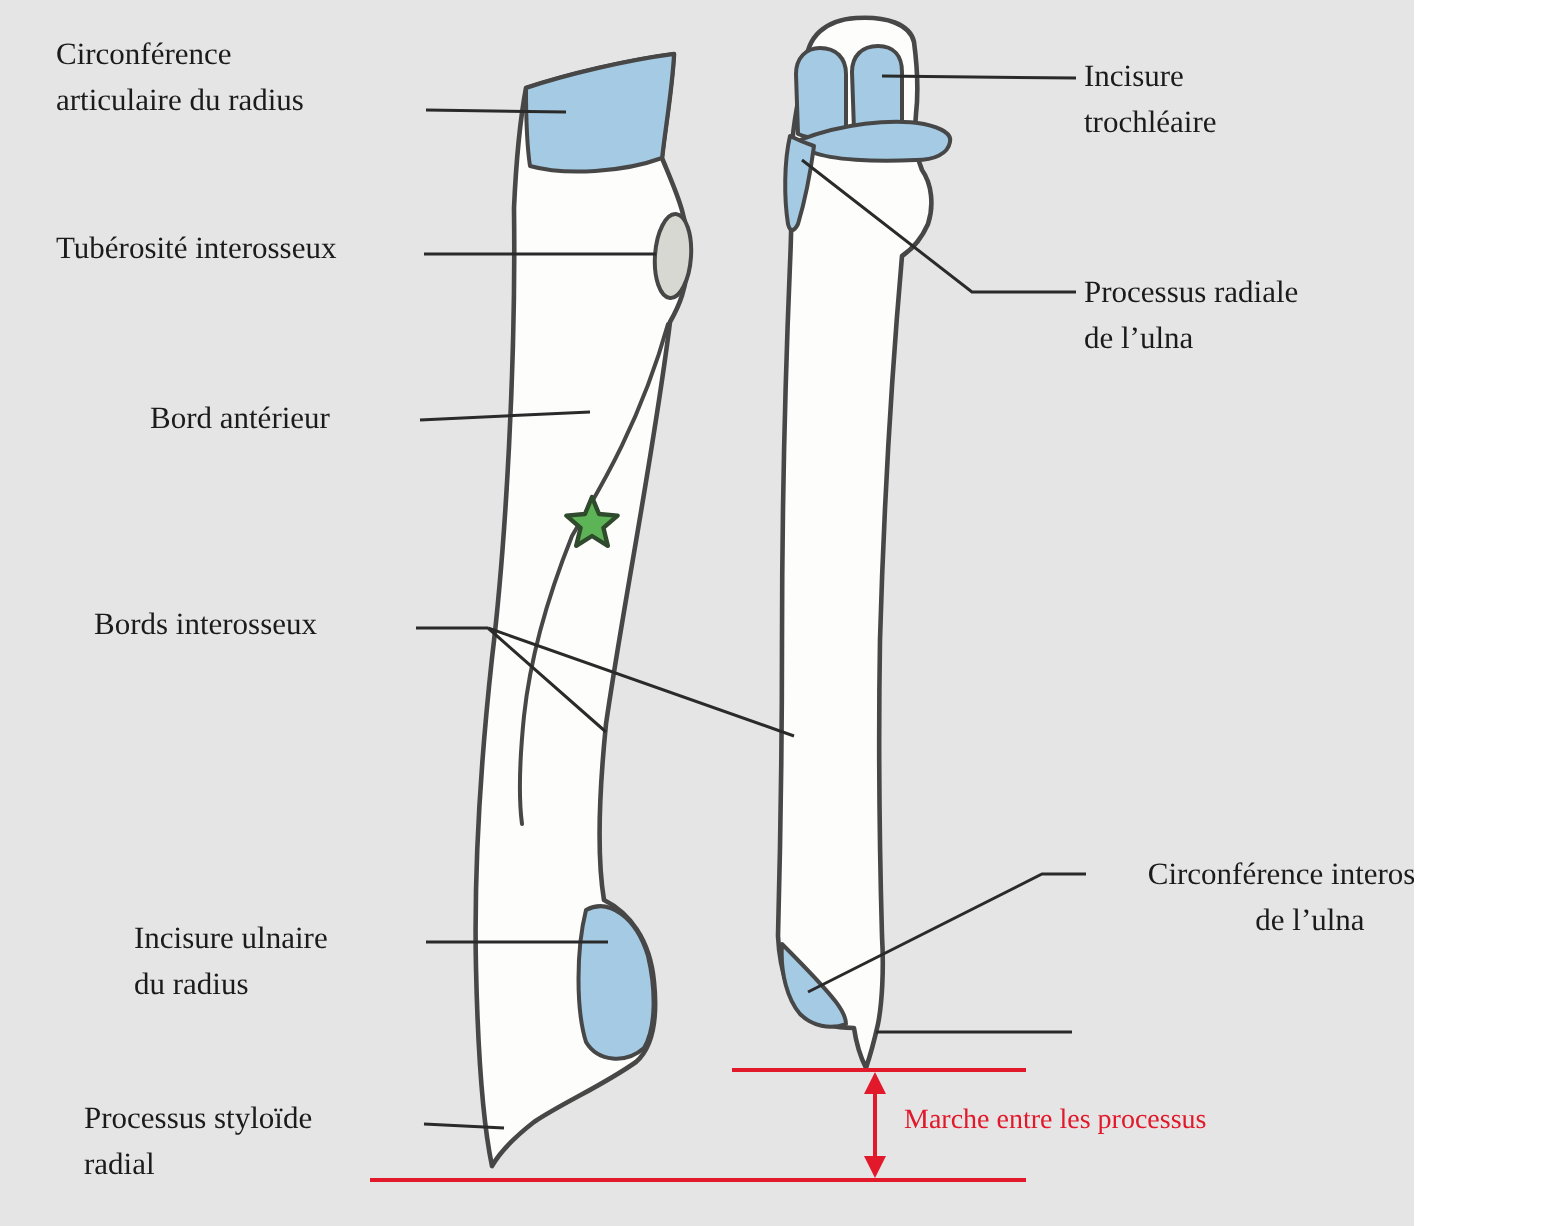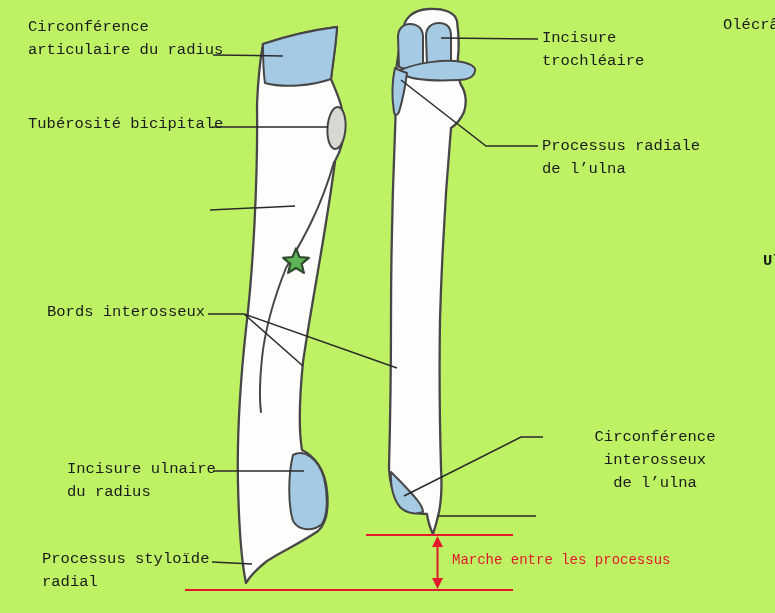--- a/index.html
+++ b/index.html
@@ -8,22 +8,22 @@
     --bone-outline:#474747;
     --tuberosity-gray:#d8d8d2;
     --leader-line:#2a2a2a;
     --accent-red:#e1192b;
     --star-green:#5db457;
     --star-outline:#2f4a2d;
     --text-color:#1b1b1b;
   }
   html,body{margin:0;padding:0;background:#ffffff;}
   .stage{
-    position:relative;width:775px;height:613px;overflow:hidden;background:#bef264;
-    font-family:Liberation Mono, monospace;
+    position:relative;width:707px;height:613px;overflow:hidden;background:#e5e5e5;
+    font-family:Liberation Serif, serif;
   }
   .stage svg{position:absolute;left:0;top:0;}
   .bone{fill:var(--bone-fill);stroke:var(--bone-outline);stroke-width:2.3;stroke-linejoin:round;}
   .blue{fill:var(--articular-blue);stroke:var(--bone-outline);stroke-width:2;stroke-linejoin:round;}
   .inner{fill:none;stroke:var(--bone-outline);stroke-width:2;stroke-linecap:round;}
   .gray{fill:var(--tuberosity-gray);stroke:var(--bone-outline);stroke-width:2;}
   .leader{fill:none;stroke:var(--leader-line);stroke-width:1.5;}
   .redline{fill:none;stroke:var(--accent-red);stroke-width:2;}
   .redfill{fill:var(--accent-red);stroke:none;}
   .star{fill:var(--star-green);stroke:var(--star-outline);stroke-width:2.2;stroke-linejoin:round;}
@@ -97,21 +97,22 @@
       <g>
         <path class="redline" d="M437.5,546 L437.5,579"></path>
         <polygon class="redfill" points="437.5,536 432,547 443,547"></polygon>
         <polygon class="redfill" points="437.5,589 432,578 443,578"></polygon>
       </g>
     </g>
   </svg>
 
   <div class="label" style="left:28px;top:16px;">Circonférence
 articulaire du radius</div>
-  <div class="label nowrap" style="left:28px;top:113px;">Tubérosité bicipitale</div>
+  <div class="label nowrap" style="left:28px;top:113px;">Tubérosité interosseux</div>
+  <div class="label nowrap" style="left:75px;top:198px;">Bord antérieur</div>
   <div class="label nowrap" style="left:47px;top:301px;">Bords interosseux</div>
   <div class="label" style="left:42px;top:548px;">Processus styloïde
 radial</div>
   <div class="label" style="left:67px;top:458px;">Incisure ulnaire
 du radius</div>
   <div class="label" style="left:542px;top:27px;">Incisure
 trochléaire</div>
   <div class="label" style="left:542px;top:135px;">Processus radiale
 de l’ulna</div>
   <div class="label nowrap" style="left:723px;top:14px;">Olécrâne</div>

